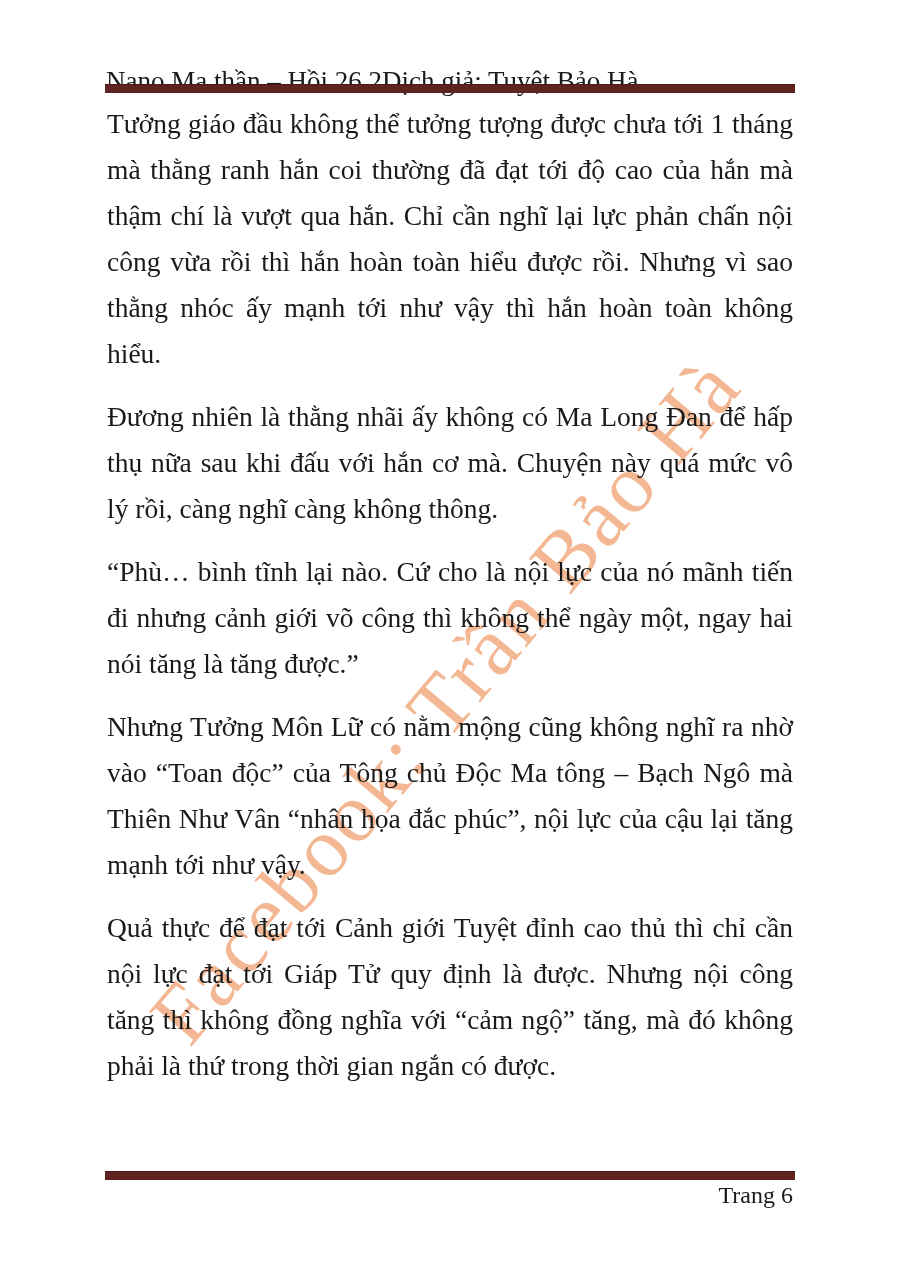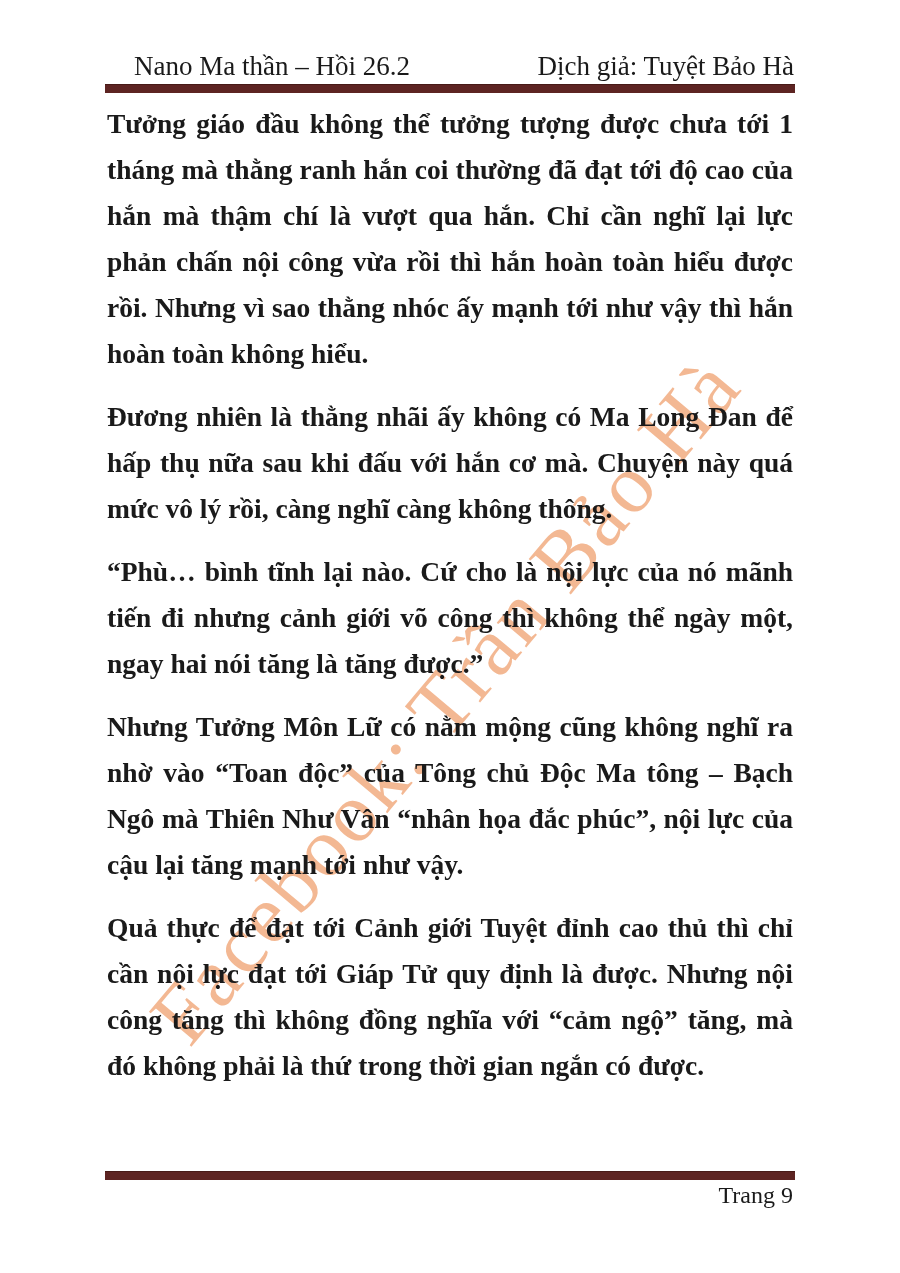--- a/index.html
+++ b/index.html
@@ -22,27 +22,26 @@
     letter-spacing: 3px;
     white-space: nowrap;
     color: rgba(229, 106, 30, 0.48);
     z-index: 0;
     pointer-events: none;
   }
   .header {
     position: absolute;
     left: 106px;
     right: 106px;
-    top: 50px;
+    top: 65px;
     display: flex;
-    justify-content: space-between;
+    justify-content: flex-start;
     font-size: 27px;
     line-height: 32px;
     z-index: 1;
-    margin-left: 28px;
   }
   .rule {
     position: absolute;
     left: 105px;
     right: 105px;
     height: 9px;
     background: #5d2422;
     border-top: 1px solid #471a17;
     z-index: 1;
   }
@@ -51,21 +50,21 @@
   .body-text {
     position: absolute;
     left: 107px;
     width: 686px;
     top: 101px;
     z-index: 1;
     font-size: 27.5px;
     line-height: 46px;
     text-align: justify;
   }
-  .body-text p { margin-bottom: 17px; font-weight: bold; }
+  .body-text p { margin-bottom: 17px; }
   .page-number {
     position: absolute;
     right: 107px;
     top: 1182px;
     font-size: 24px;
     z-index: 1;
   }
 </style>
 </head>
 <body>
@@ -84,15 +83,15 @@
   <div class="body-text">
     <p>Tưởng giáo đầu không thể tưởng tượng được chưa tới 1 tháng mà thằng ranh hắn coi thường đã đạt tới độ cao của hắn mà thậm chí là vượt qua hắn. Chỉ cần nghĩ lại lực phản chấn nội công vừa rồi thì hắn hoàn toàn hiểu được rồi. Nhưng vì sao thằng nhóc ấy mạnh tới như vậy thì hắn hoàn toàn không hiểu.</p>
     <p>Đương nhiên là thằng nhãi ấy không có Ma Long Đan để hấp thụ nữa sau khi đấu với hắn cơ mà. Chuyện này quá mức vô lý rồi, càng nghĩ càng không thông.</p>
     <p>“Phù… bình tĩnh lại nào. Cứ cho là nội lực của nó mãnh tiến đi nhưng cảnh giới võ công thì không thể ngày một, ngay hai nói tăng là tăng được.”</p>
     <p>Nhưng Tưởng Môn Lữ có nằm mộng cũng không nghĩ ra nhờ vào “Toan độc” của Tông chủ Độc Ma tông – Bạch Ngô mà Thiên Như Vân “nhân họa đắc phúc”, nội lực của cậu lại tăng mạnh tới như vậy.</p>
     <p>Quả thực để đạt tới Cảnh giới Tuyệt đỉnh cao thủ thì chỉ cần nội lực đạt tới Giáp Tử quy định là được. Nhưng nội công tăng thì không đồng nghĩa với “cảm ngộ” tăng, mà đó không phải là thứ trong thời gian ngắn có được.</p>
   </div>
 
   <div class="rule footer-rule"></div>
 
-  <div class="page-number">Trang 9</div>
+  <div class="page-number">Trang 6</div>
 
 </div>
 
 </body></html>

